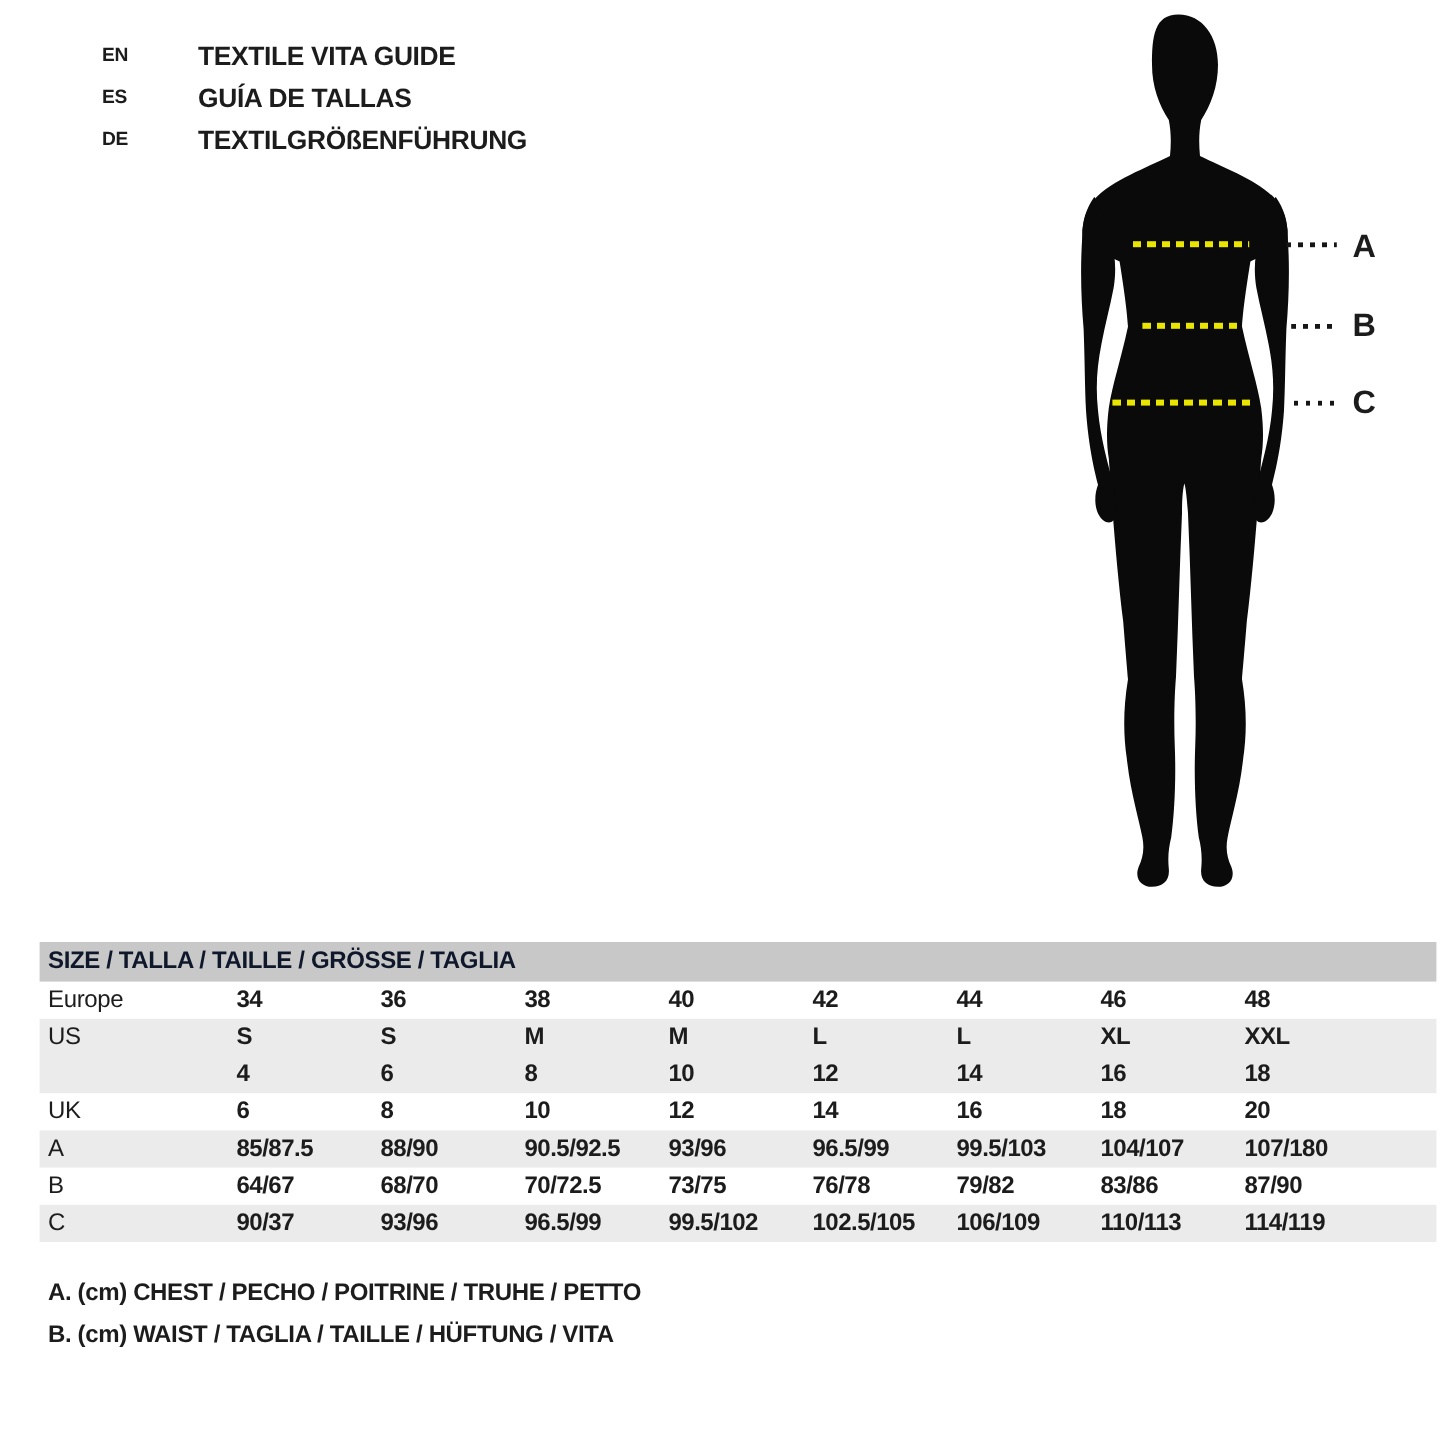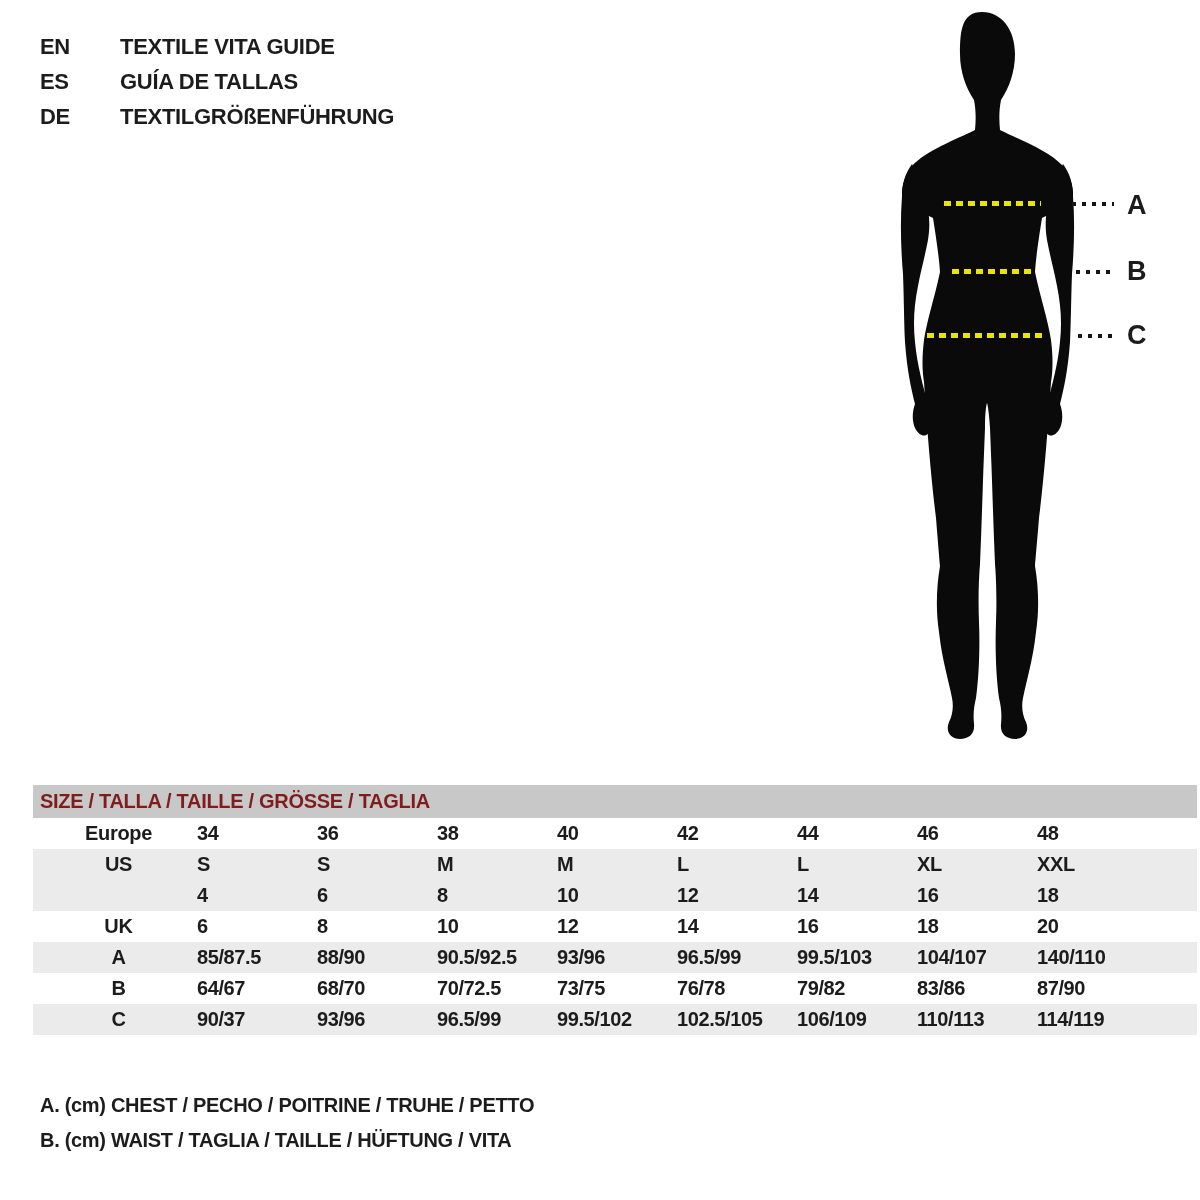--- a/index.html
+++ b/index.html
@@ -4,21 +4,21 @@
 <title>Textile Size Guide</title>
 <style>
   html,body{margin:0;padding:0;background:#fff;}
   .page{
     position:relative;width:1200px;height:1200px;background:#fff;overflow:hidden;
     font-family:"Liberation Sans","DejaVu Sans",sans-serif;color:var(--text,#1c1c1c);
   }
   
   .lang-block{position:absolute;left:40px;top:29px;}
   .lang-row{display:flex;height:35px;align-items:center;}
-  .lang-code{width:80px;font-weight:bold;font-size:22px;letter-spacing:-0.3px;}
+  .lang-code{width:80px;font-weight:bold;font-size:16px;letter-spacing:-0.3px;margin-left:45px;}
   .lang-title{font-weight:bold;font-size:22px;letter-spacing:-0.3px;white-space:nowrap;}
   
   .figure-svg{position:absolute;left:868px;top:8px;width:240px;height:735px;}
   .mline{position:absolute;height:5px;
     background:repeating-linear-gradient(90deg,var(--yellow,#e9e400) 0 7px,transparent 7px 12px);}
   .mline-a{left:944px;top:201px;width:97px;}
   .mline-b{left:952px;top:269px;width:82px;}
   .mline-c{left:927px;top:333px;width:118px;}
   .mdots{position:absolute;height:4px;
     background:repeating-linear-gradient(90deg,var(--dots,#161616) 0 4px,transparent 4px 10px);}
@@ -27,29 +27,29 @@
   .mdots-c{left:1078px;top:334px;width:36px;}
   .mlabel{position:absolute;left:1127px;font-size:27px;font-weight:bold;line-height:28px;}
   .mlabel-a{top:191px;}
   .mlabel-b{top:257px;}
   .mlabel-c{top:321px;}
   
   .section-title{position:absolute;left:40px;top:738px;font-size:20px;font-weight:bold;letter-spacing:-0.3px;}
   
   .size-table{position:absolute;left:33px;top:785px;width:1164px;}
   .thead{height:33px;line-height:33px;background:var(--hdrbg,#c8c8c8);
-    padding-left:7px;font-size:20px;font-weight:bold;color:#7f1d1d;letter-spacing:-0.3px;
+    padding-left:7px;font-size:20px;font-weight:bold;color:#0f172a;letter-spacing:-0.3px;
     box-sizing:border-box;width:100%;}
   .trow{display:flex;height:31px;line-height:31px;}
   .trow.shaded{background:var(--shade,#ebebeb);}
-  .tlabel{width:164px;padding-left:7px;box-sizing:border-box;font-size:20px;font-weight:bold;letter-spacing:-0.3px;text-align:center;}
+  .tlabel{width:164px;padding-left:7px;box-sizing:border-box;font-size:20px;font-weight:normal;letter-spacing:-0.3px;}
   .tcell{width:120px;font-size:20px;font-weight:bold;letter-spacing:-0.4px;}
   .tfill{width:40px;}
   
-  .legend{position:absolute;left:40px;top:1088px;}
+  .legend{position:absolute;left:40px;top:1060px;}
   .legend-line{height:35px;line-height:35px;font-size:20px;font-weight:bold;letter-spacing:-0.3px;white-space:nowrap;}
 </style>
 </head>
 <body>
 
 <div class="page" style="--yellow: #e9e400; --dots: #161616; --hdrbg: #c8c8c8; --shade: #ebebeb; --text: #1c1c1c;">
 
   <div class="lang-block">
     <div class="lang-row">
       <span class="lang-code">EN</span>
@@ -213,21 +213,21 @@
         </div>
         <div class="trow shaded">
           <div class="tlabel">A</div>
           <div class="tcell">85/87.5</div>
           <div class="tcell">88/90</div>
           <div class="tcell">90.5/92.5</div>
           <div class="tcell">93/96</div>
           <div class="tcell">96.5/99</div>
           <div class="tcell">99.5/103</div>
           <div class="tcell">104/107</div>
-          <div class="tcell">140/110</div>
+          <div class="tcell">107/180</div>
           <div class="tfill"></div>
         </div>
         <div class="trow">
           <div class="tlabel">B</div>
           <div class="tcell">64/67</div>
           <div class="tcell">68/70</div>
           <div class="tcell">70/72.5</div>
           <div class="tcell">73/75</div>
           <div class="tcell">76/78</div>
           <div class="tcell">79/82</div>

